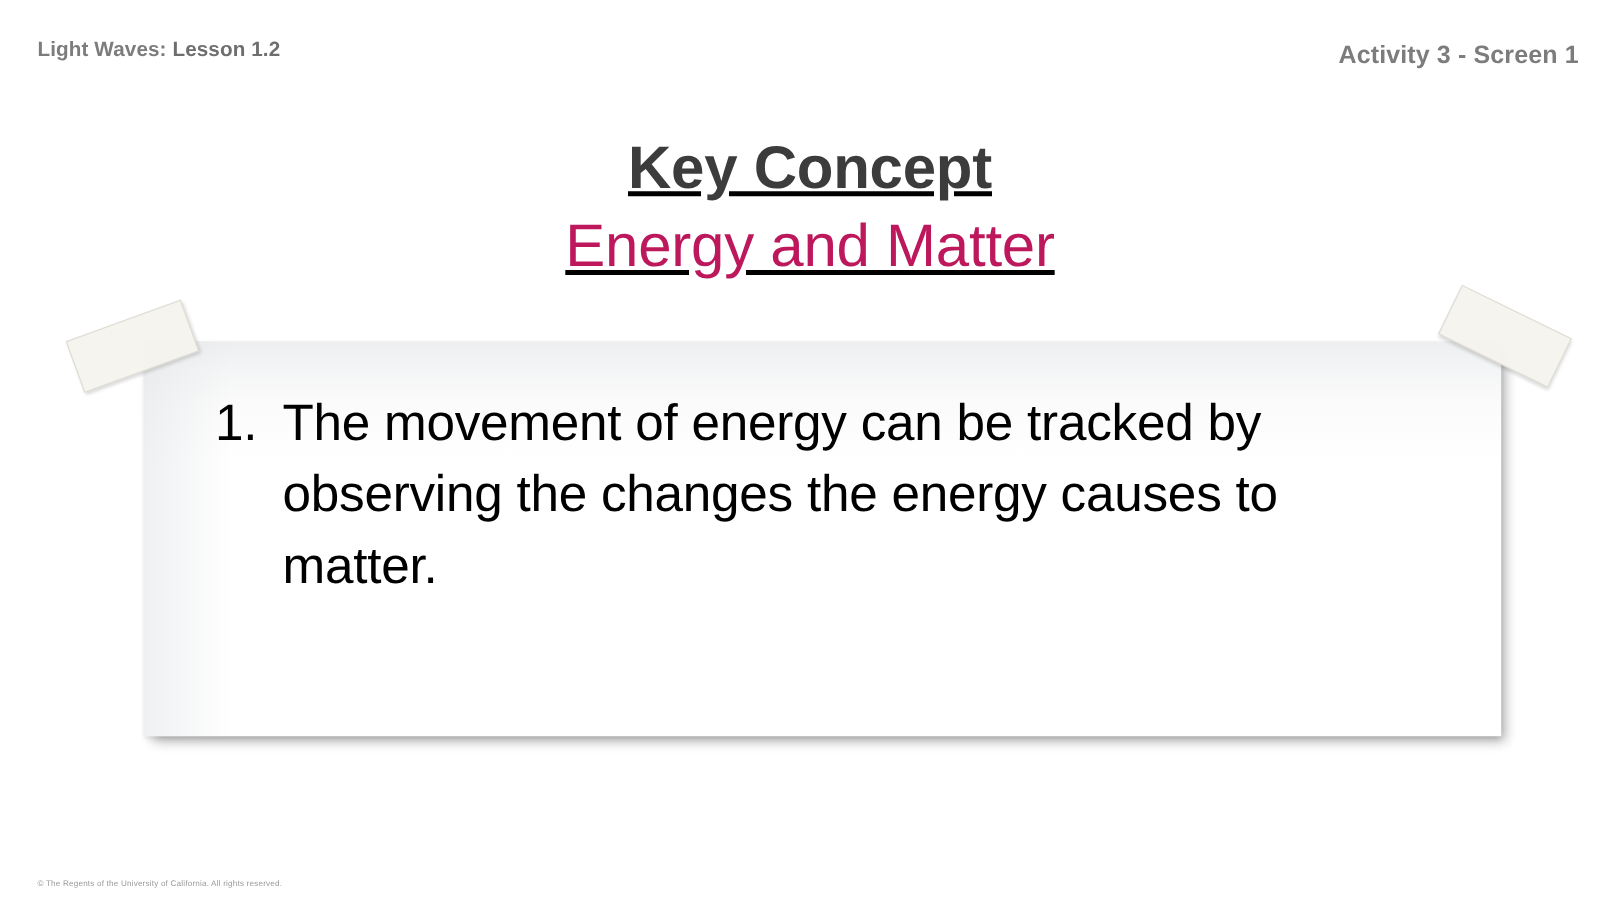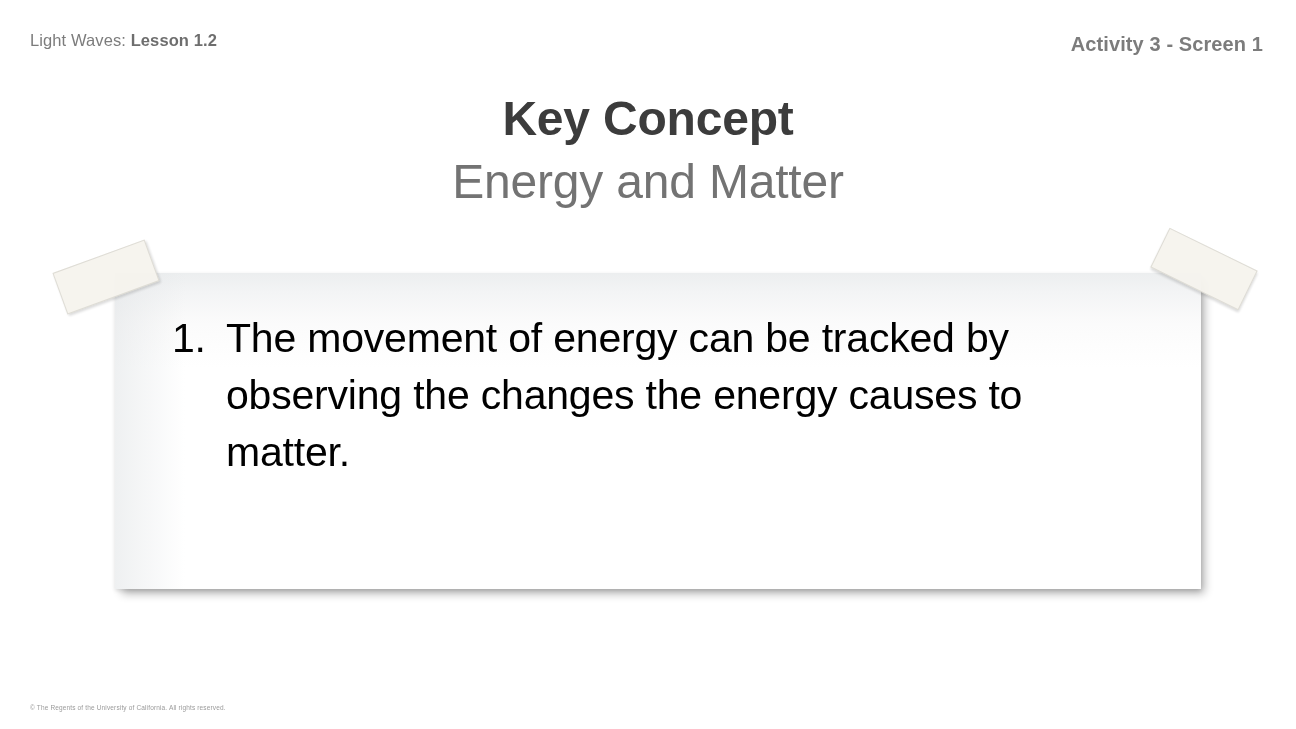--- a/index.html
+++ b/index.html
@@ -28,57 +28,58 @@
   .header-left {
     position: absolute;
     left: 30px;
     top: 31px;
     font-size: 16.5px;
     color: #7c7c7c;
     letter-spacing: 0.1px;
     white-space: nowrap;
   }
   .header-left .course {
-    font-weight: 400;
+    font-weight: 700;
   }
   .header-left .lesson {
     font-weight: 700;
     color: #6e6e6e;
     text-align: center;
   }
   .header-right {
     position: absolute;
     right: 33px;
     top: 33px;
     font-size: 20px;
     font-weight: 700;
     color: #7c7c7c;
     letter-spacing: 0.1px;
     white-space: nowrap;
   }
 
   
   .title-block {
     position: absolute;
-    top: 92px;
+    top: 108px;
     left: 0;
     width: 1296px;
     text-align: center;
+    text-decoration: underline;
   }
   .title-main {
     font-size: 48px;
     font-weight: 700;
     color: #3c3c3c;
     line-height: 1.12;
     letter-spacing: -0.2px;
   }
   .title-sub {
     font-size: 48px;
     font-weight: 400;
-    color: #737373;
+    color: #be185d;
     line-height: 1.35;
     letter-spacing: -0.2px;
     margin-top: 4px;
   }
 
   
   .card-area {
     position: absolute;
     left: 0;
     top: 0;

